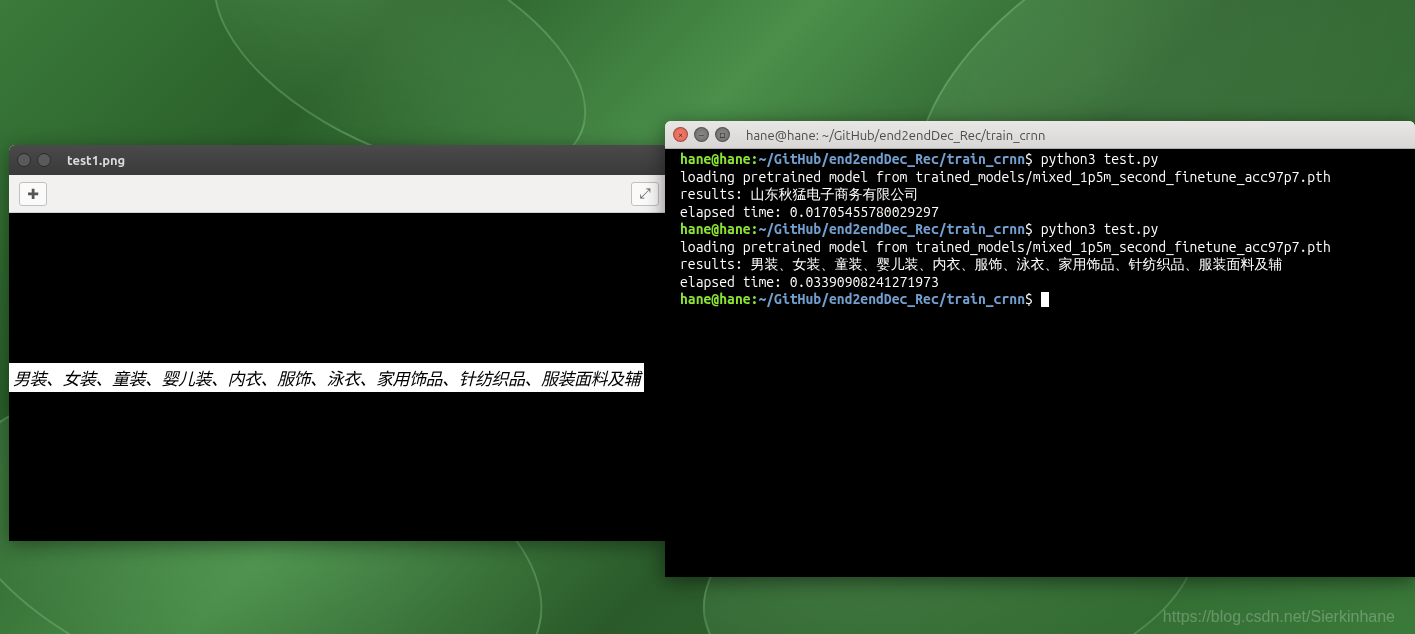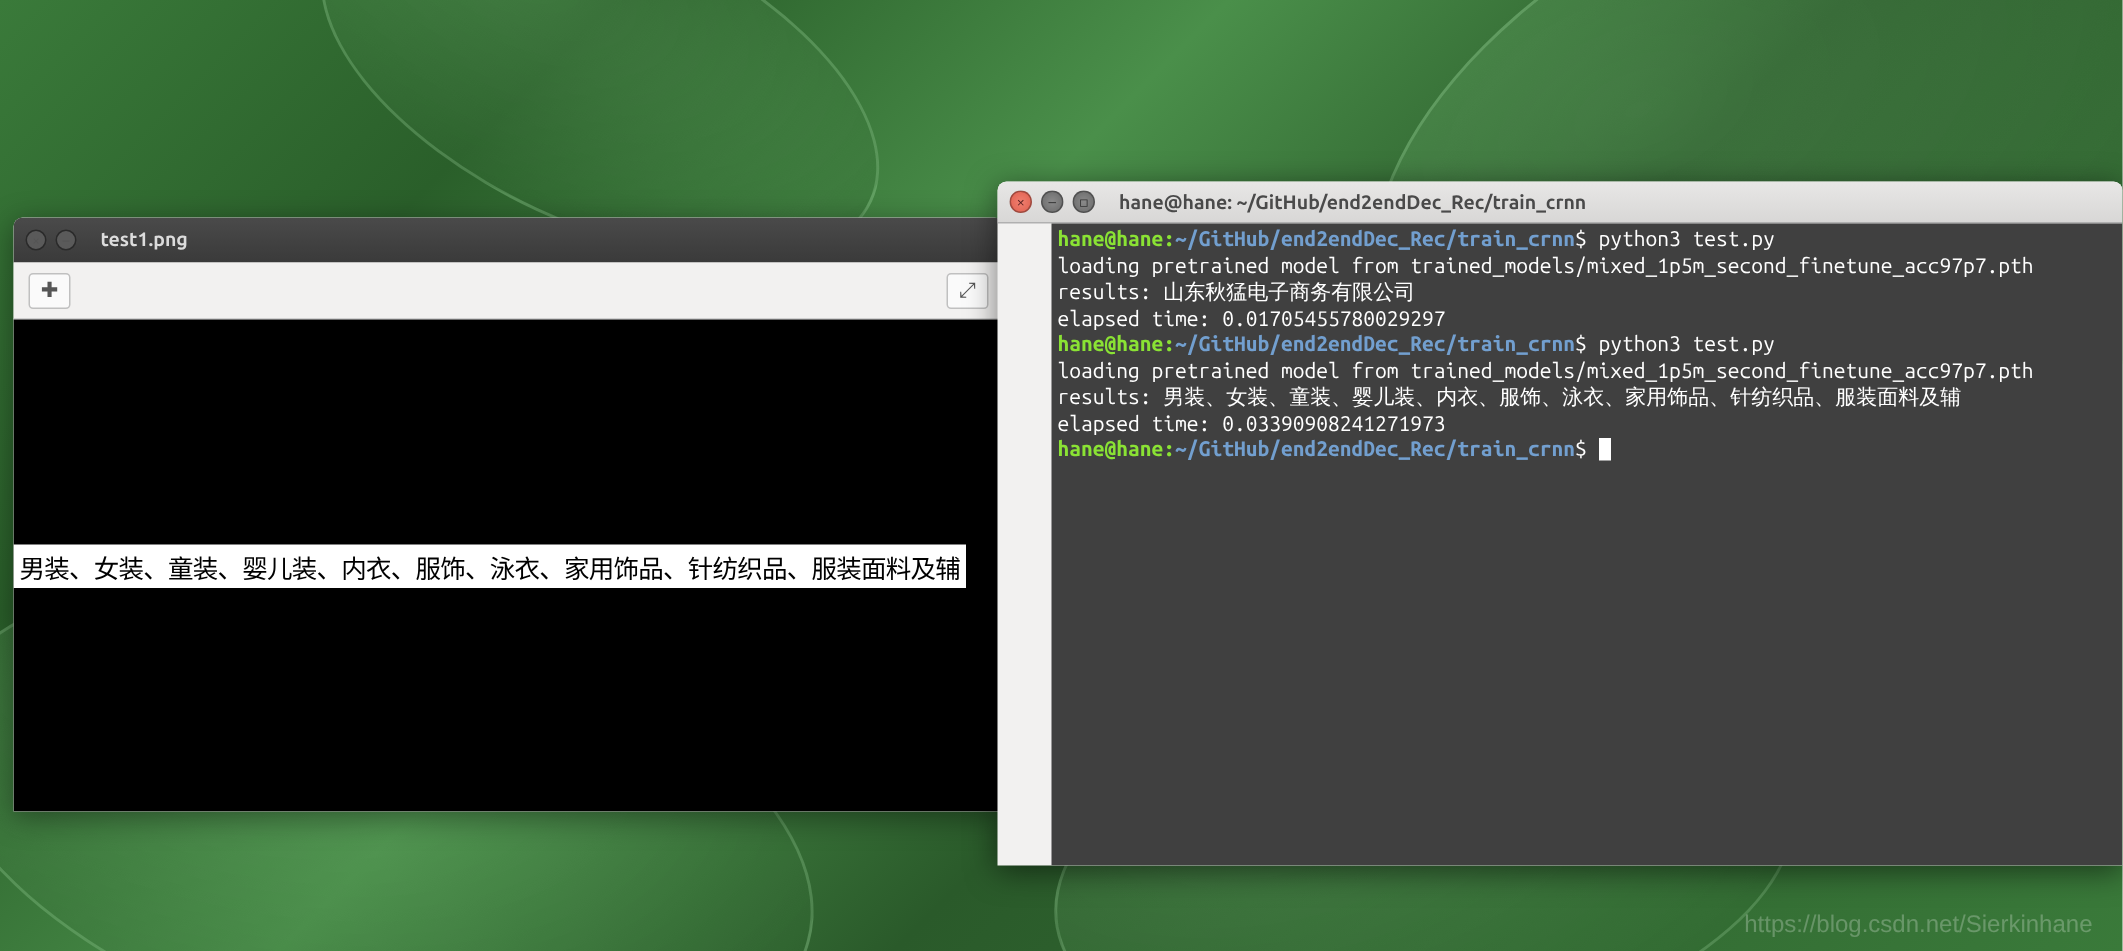--- a/index.html
+++ b/index.html
@@ -82,20 +82,21 @@
       justify-content: center;
       font-size: 14px;
       color: #555;
     }
     .image-content {
       height: calc(100% - 68px);
       background: #000;
       display: flex;
       align-items: center;
       justify-content: flex-start;
+      font-style: italic;
     }
     .image-strip {
       background: #fff;
       color: #000;
       font-size: 17px;
       padding: 2px 4px;
       white-space: nowrap;
       font-family: "Noto Sans CJK SC", sans-serif;
       letter-spacing: -0.5px;
     }
@@ -130,35 +131,34 @@
       justify-content: center;
       font-size: 10px;
       border: 1px solid rgba(0,0,0,0.3);
     }
     .term-close { background: radial-gradient(#f08070, #e06050); color: #5a2020; }
     .term-min { background: radial-gradient(#8a8a8a, #6a6a6a); color: #333; }
     .term-max { background: radial-gradient(#8a8a8a, #6a6a6a); color: #333; }
     .term-title {
       color: #4a4a4a;
       font-size: 13px;
-      font-weight: bold;
+      font-weight: normal;
       margin-left: 10px;
     }
     .terminal-content {
       height: calc(100% - 28px);
-      background: #404040;
+      background: #000000;
       color: #ffffff;
       font-family: "Ubuntu Mono", "DejaVu Sans Mono", monospace;
       font-size: 14px;
       line-height: 1.25;
-      padding: 2px 4px;
+      padding: 2px 15px;
       overflow: hidden;
       white-space: pre-wrap;
       word-break: break-all;
-      margin-left: 36px;
     }
     .prompt-user { color: #8ae234; font-weight: bold; }
     .prompt-path { color: #729fcf; font-weight: bold; }
     .prompt-dollar { color: #ffffff; }
     .cmd { color: #ffffff; }
     .output { color: #ffffff; }
     .cursor {
       display: inline-block;
       width: 8px;
       height: 15px;

